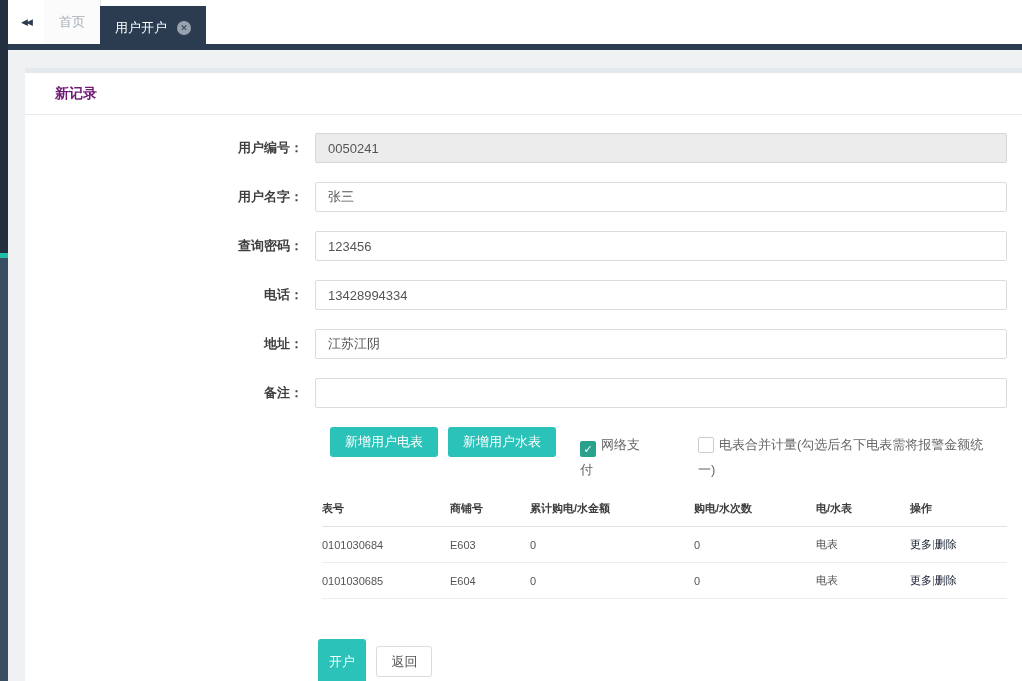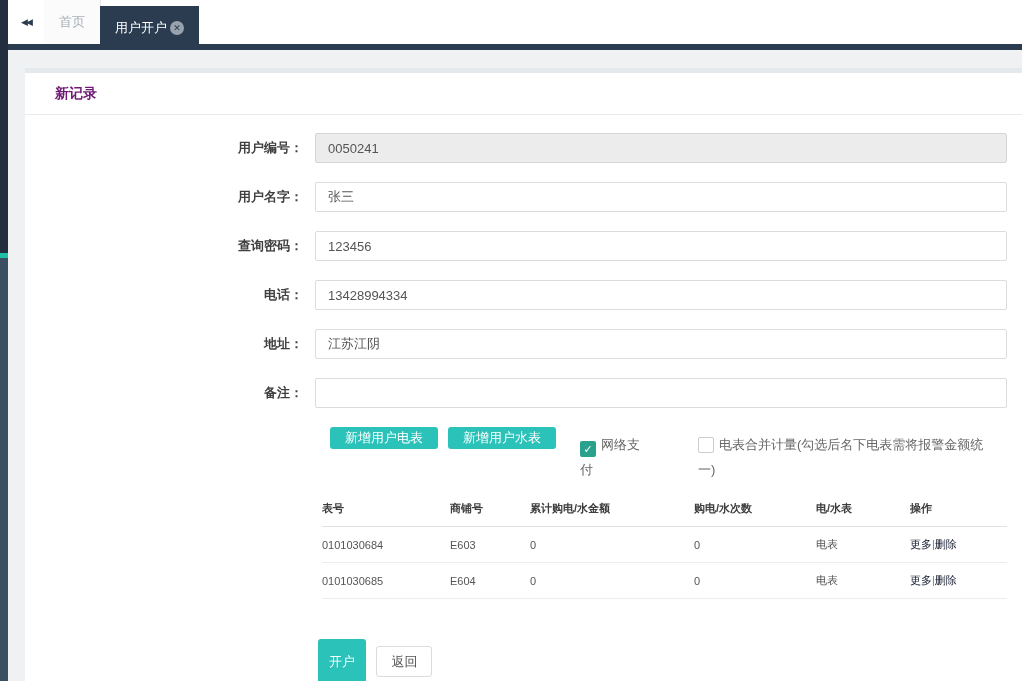--- a/index.html
+++ b/index.html
@@ -12,40 +12,40 @@
   .side-strip .lower{position:absolute;left:0;top:258px;bottom:0;width:8px;background:#3b4f63}
 
   
   .topbar{position:absolute;left:8px;top:0;right:0;height:50px;background:#fff}
   .topbar .band{position:absolute;left:0;right:0;bottom:0;height:6px;background:#2b3c50}
   .collapse-btn{position:absolute;left:0;top:0;width:36px;height:44px;line-height:44px;text-align:center;
     color:#2b3c50;font-size:9px;letter-spacing:-2px;cursor:pointer;border-right:1px solid #e8e8e8}
   .tab-home{position:absolute;left:36px;top:0;width:56px;height:44px;line-height:44px;text-align:center;
     color:#a8afb8;font-size:13px;background:#fbfbfb;border-right:1px solid #e8e8e8;cursor:pointer}
   .tab-active{position:absolute;left:92px;top:6px;height:44px;background:#2b3c50;color:#fff;font-size:13px;
-    display:flex;align-items:center;gap:3px;padding:0 15px;z-index:2;cursor:pointer}
+    display:flex;align-items:center;gap:10px;padding:0 15px;z-index:2;cursor:pointer}
   .tab-close{width:14px;height:14px;border-radius:50%;background:#97a2ae;color:#2b3c50;
     font-size:9px;line-height:14px;text-align:center;font-weight:bold;cursor:pointer}
 
   
   .panel{position:absolute;left:25px;top:68px;right:0;height:630px;background:#fff;border-top:5px solid #e4e9ee}
   .panel-title{height:41px;line-height:41px;padding-left:30px;font-size:14px;font-weight:bold;color:#701a75;
     border-bottom:1px solid #eaeaea}
 
   
   .form{margin-top:18px}
   .form-row{display:flex;align-items:center;height:30px;margin-bottom:19px}
   .form-label{width:278px;padding-right:12px;flex:none;text-align:right;font-size:13px;font-weight:bold;color:#3f3f3f}
   .form-input{width:692px;height:30px;box-sizing:border-box;border:1px solid #dcdcdc;border-radius:2px;
     padding:12px 12px;font-size:13px;color:#555;font-family:inherit;outline:none;background:#fff}
   .form-input:disabled{background:#ececec;border-color:#d6d6d6;color:#555}
 
   
   .meter-toolbar{display:flex;align-items:flex-start;margin-left:305px;margin-top:1px}
-  .btn-teal{height:22px;padding:0 15px;background:#2bc2b9;color:#fff;border:none;border-radius:3px;
+  .btn-teal{height:30px;padding:0 15px;background:#2bc2b9;color:#fff;border:none;border-radius:3px;
     font-size:13px;font-family:inherit;cursor:pointer}
   .btn-water{margin-left:10px}
   .checkbox-group{font-size:13px;color:#666;line-height:25px;margin-top:5px;cursor:pointer}
   .cb-net{margin-left:24px;width:70px}
   .cb-merge{margin-left:48px;width:300px}
   .checkbox{display:inline-block;width:16px;height:16px;border-radius:2px;vertical-align:-4px;margin-right:5px}
   .checkbox.checked{background:#2aa18c;color:#fff;font-size:11px;line-height:16px;text-align:center;font-weight:bold}
   .checkbox.unchecked{background:#fff;border:1px solid #ccc;box-sizing:border-box}
 
   

